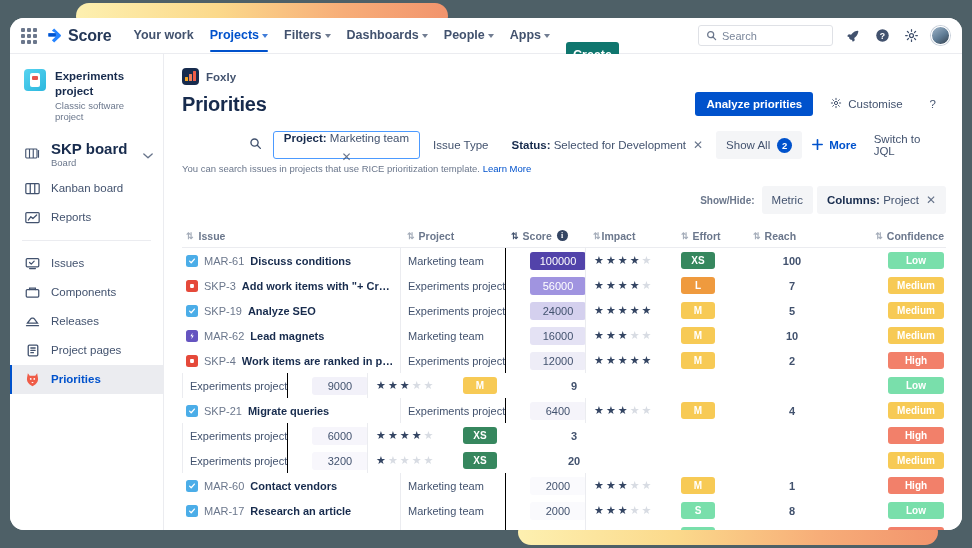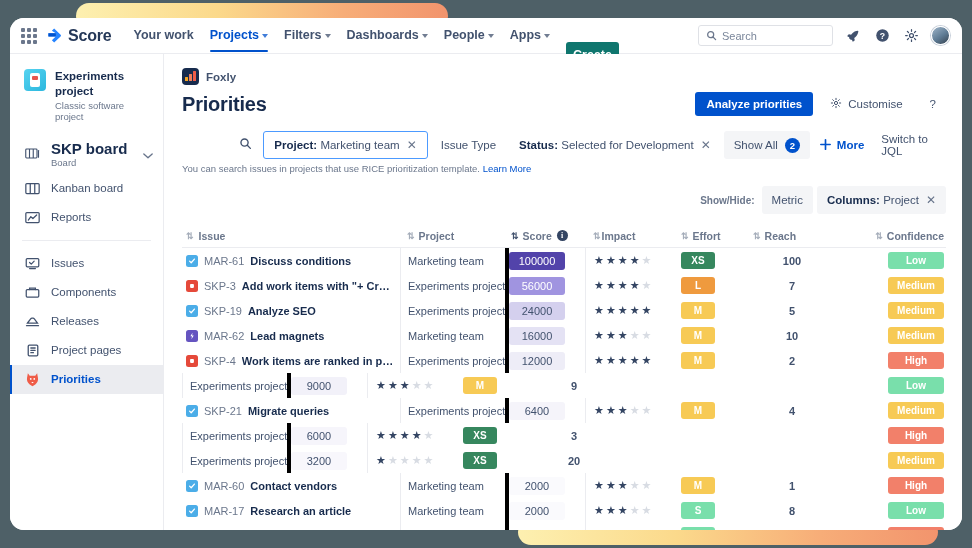--- a/index.html
+++ b/index.html
@@ -95,21 +95,21 @@
   .btn-sub { background:#fff;color:#42526e;font-size:11.5px;font-weight:500;border:none;
     border-radius:3px;padding:6px 10px;cursor:pointer;font-family:inherit;
     display:flex;align-items:center;gap:6px; }
 
   
   .filterbar { display:flex; align-items:center; gap:3px; margin-top:14px; }
   .fsearch { width:96px;height:26px;display:flex;align-items:center;justify-content:flex-end;
     padding-right:8px;cursor:text;border-radius:3px; }
   .chip { height:28px; display:flex;align-items:center; gap:7px; padding:0 10px;
     font-size:11.5px; color:#42526e; border-radius:3px; cursor:pointer; white-space:nowrap;}
-  .chip.active { border:1.5px solid #4c9aff; background:#fff; }
+  .chip.active { border:1.5px solid #4c9aff; background:#fff;flex-direction:column; }
   .chip.grey { background:#f4f5f7; }
   .chip b { font-weight:700; color:#172b4d; }
   .xmark { color:#42526e; font-size:12px; line-height:1; opacity:.8; }
   .countbadge { background:#0052cc;color:#fff;font-size:9.5px;font-weight:700;
     width:15px;height:15px;border-radius:50%;display:flex;align-items:center;justify-content:center;}
   .more { display:flex;align-items:center;gap:5px;color:#0052cc;font-size:11.5px;
     font-weight:600;cursor:pointer;padding:0 6px; }
   .jql { color:#42526e;font-size:11.5px;cursor:pointer;padding:0 8px; }
   .hint { font-size:9.5px; color:#6b778c; margin-top:4px; }
   .hint a { color:#0052cc; text-decoration:none; cursor:pointer; }
@@ -128,22 +128,22 @@
   .sorticon { color:#a5adba; font-size:9px; letter-spacing:-1px; }
   .sorticon.on { color:#42526e; }
   .infodot { width:11px;height:11px;border-radius:50%;background:#344563;color:#fff;
     font-size:8px;font-weight:700;display:flex;align-items:center;justify-content:center;
     font-family:"Liberation Serif",serif; }
   .tr { display:flex; align-items:center; height:25px; }
   .c-issue { width:218px; flex:none; display:flex; align-items:center; gap:6px;
     padding-left:4px; }
   .c-project { width:105px; flex:none; padding-left:7px;
     border-left:1px solid #ebecf0; height:25px; display:flex; align-items:center; }
-  .c-score { width:80px; flex:none; display:flex; align-items:center;
-    border-left:4px solid #000000; height:25px; }
+  .c-score { width:80px; flex:none; display:flex; justify-content:center; align-items:center;
+    border-left:1px solid #000000; height:25px;padding-left:25px; }
   .c-impact { width:88px; flex:none; display:flex; align-items:center; gap:2px;
     padding-left:8px; border-left:1px solid #ebecf0; height:25px; }
   .c-effort { width:72px; flex:none; display:flex; align-items:center; padding-left:8px; }
   .c-reach { width:94px; flex:none; display:flex; align-items:center;
     justify-content:center; }
   .c-conf { flex:1; display:flex; align-items:center; justify-content:flex-end;
     padding-right:2px; }
   .th.c-project,.th.c-score,.th.c-impact { border-left:none; }
   .th.c-score{justify-content:flex-start;padding-left:6px;}
   .th.c-reach{justify-content:flex-start;padding-left:8px;}

